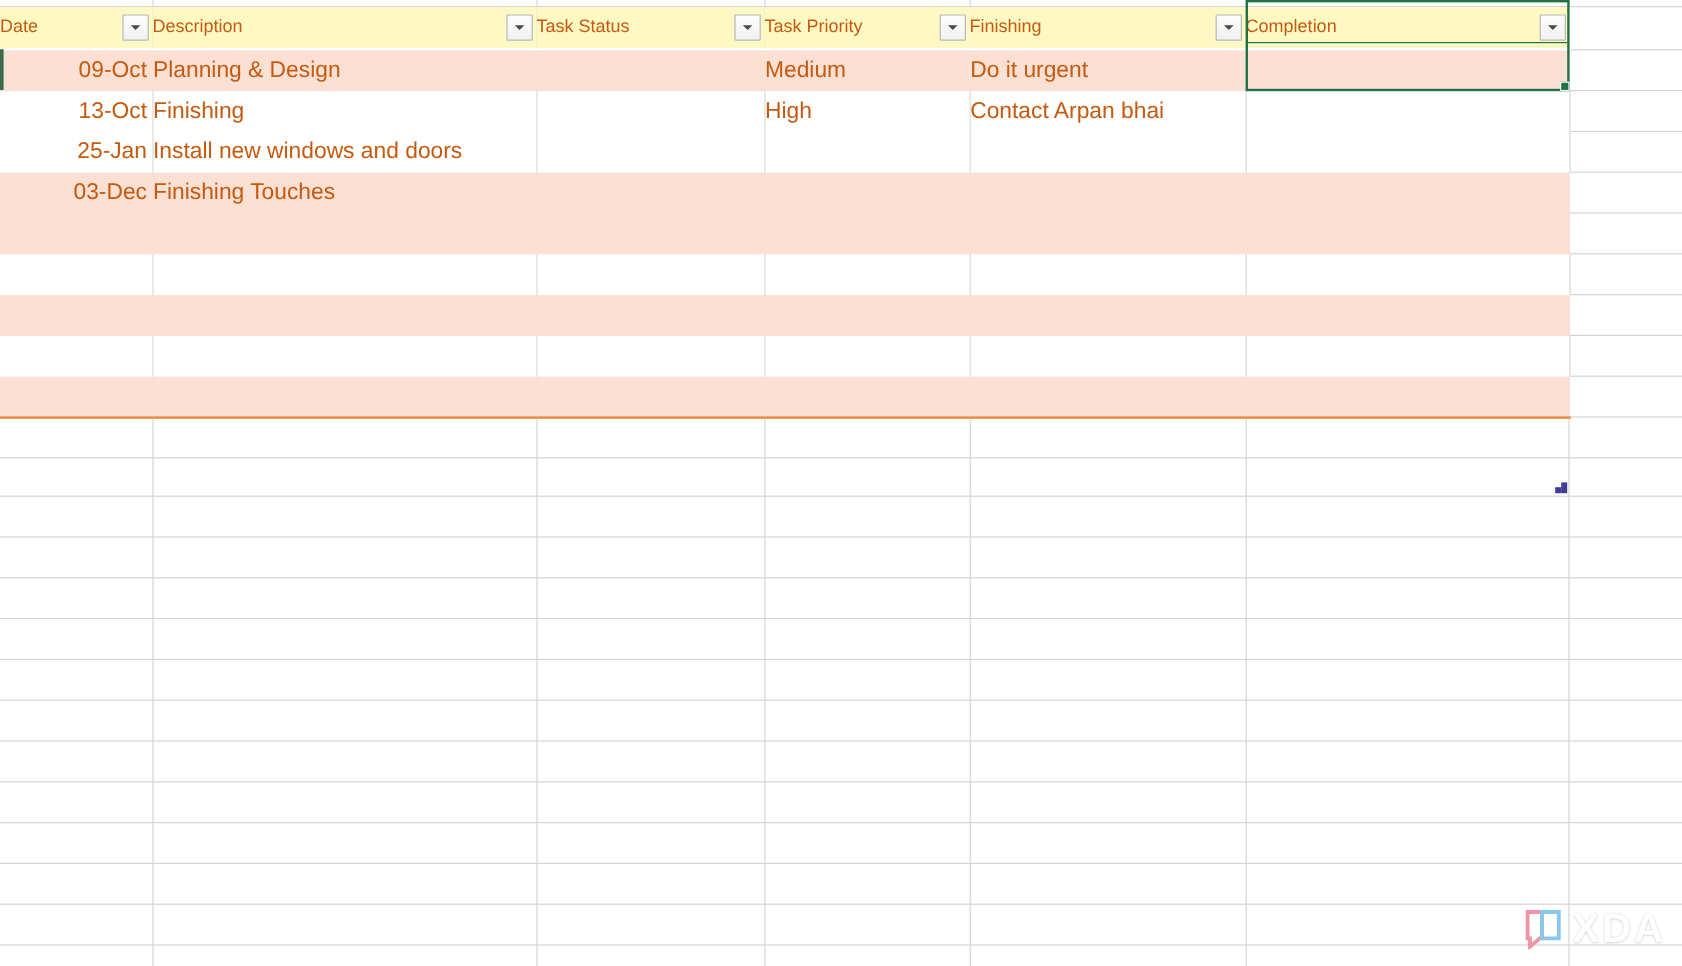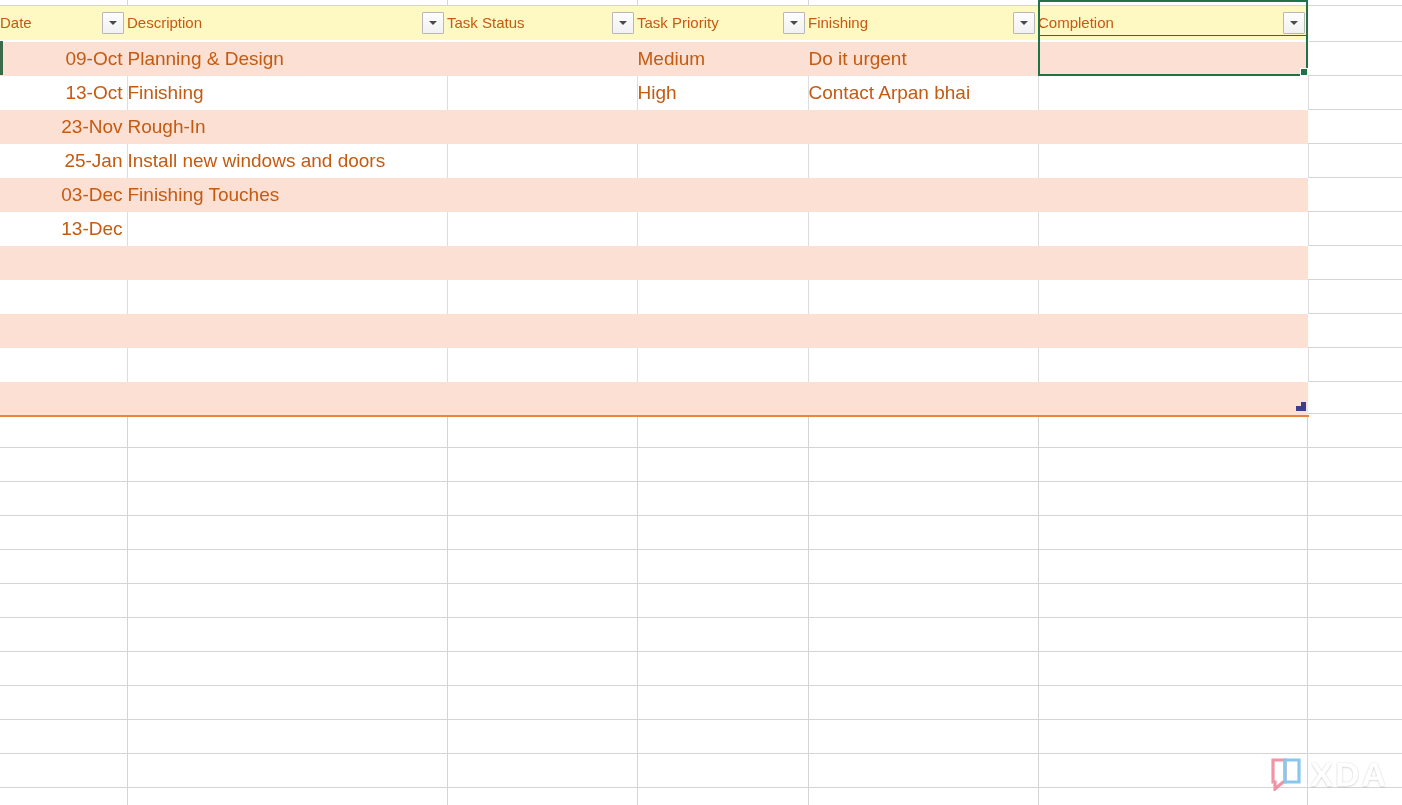--- a/index.html
+++ b/index.html
@@ -296,47 +296,31 @@
           <td class="cell"></td>
         </tr>
         <tr class="data-row plain">
           <td class="cell num">13-Oct</td>
           <td class="cell">Finishing</td>
           <td class="cell"></td>
           <td class="cell">High</td>
           <td class="cell">Contact Arpan bhai</td>
           <td class="cell"></td>
         </tr>
-        <tr class="data-row band">
-          <td class="cell num">23-Nov</td>
-          <td class="cell">Rough-In</td>
-          <td class="cell"></td>
-          <td class="cell"></td>
-          <td class="cell"></td>
-          <td class="cell"></td>
-        </tr>
         <tr class="data-row plain">
           <td class="cell num">25-Jan</td>
           <td class="cell">Install new windows and doors</td>
           <td class="cell"></td>
           <td class="cell"></td>
           <td class="cell"></td>
           <td class="cell"></td>
         </tr>
         <tr class="data-row band">
           <td class="cell num">03-Dec</td>
           <td class="cell">Finishing Touches</td>
-          <td class="cell"></td>
-          <td class="cell"></td>
-          <td class="cell"></td>
-          <td class="cell"></td>
-        </tr>
-        <tr class="data-row plain">
-          <td class="cell num">13-Dec</td>
-          <td class="cell"></td>
           <td class="cell"></td>
           <td class="cell"></td>
           <td class="cell"></td>
           <td class="cell"></td>
         </tr>
         <tr class="data-row band">
           <td class="cell num"></td>
           <td class="cell"></td>
           <td class="cell"></td>
           <td class="cell"></td>

